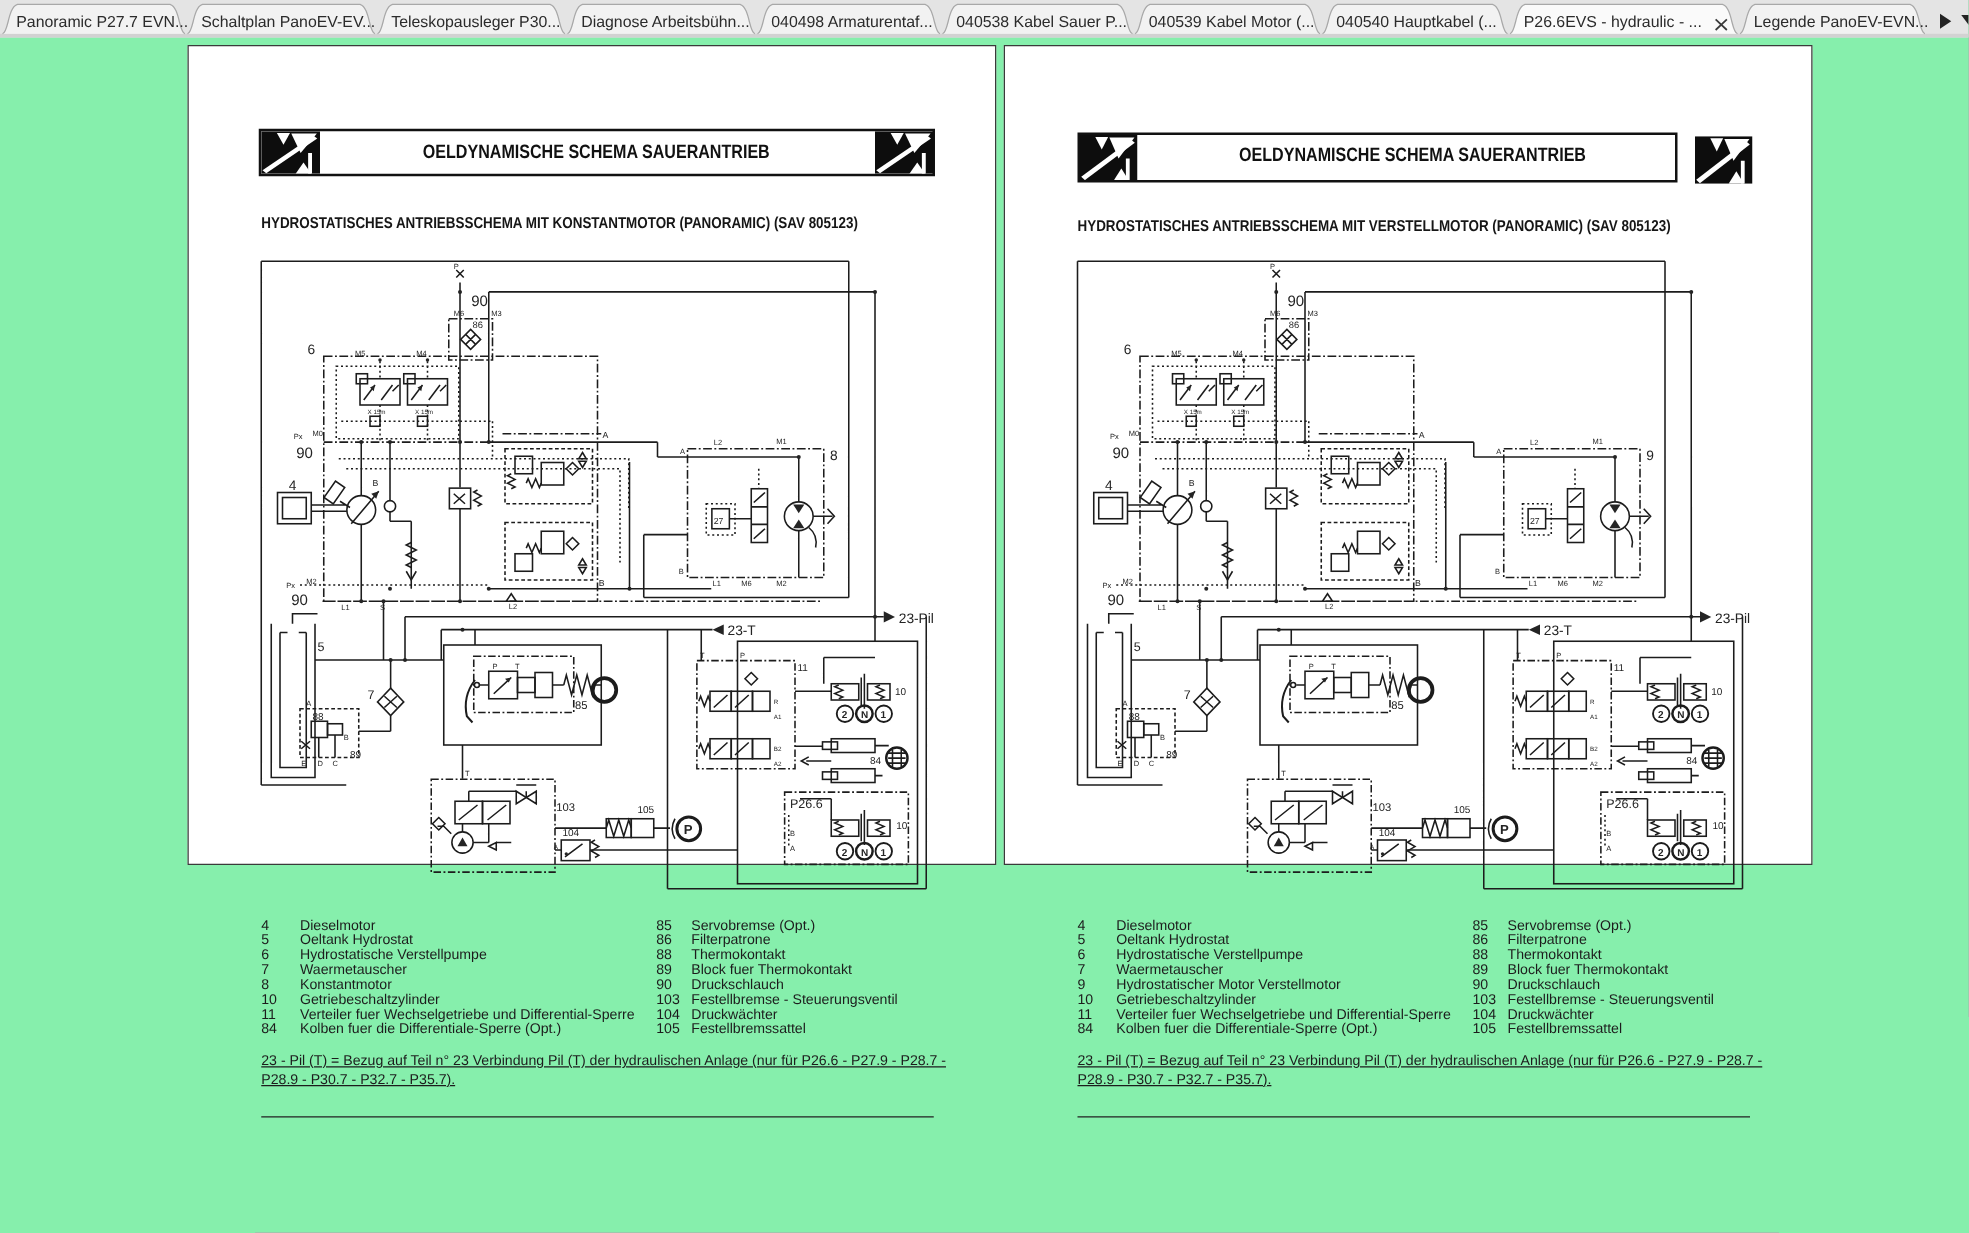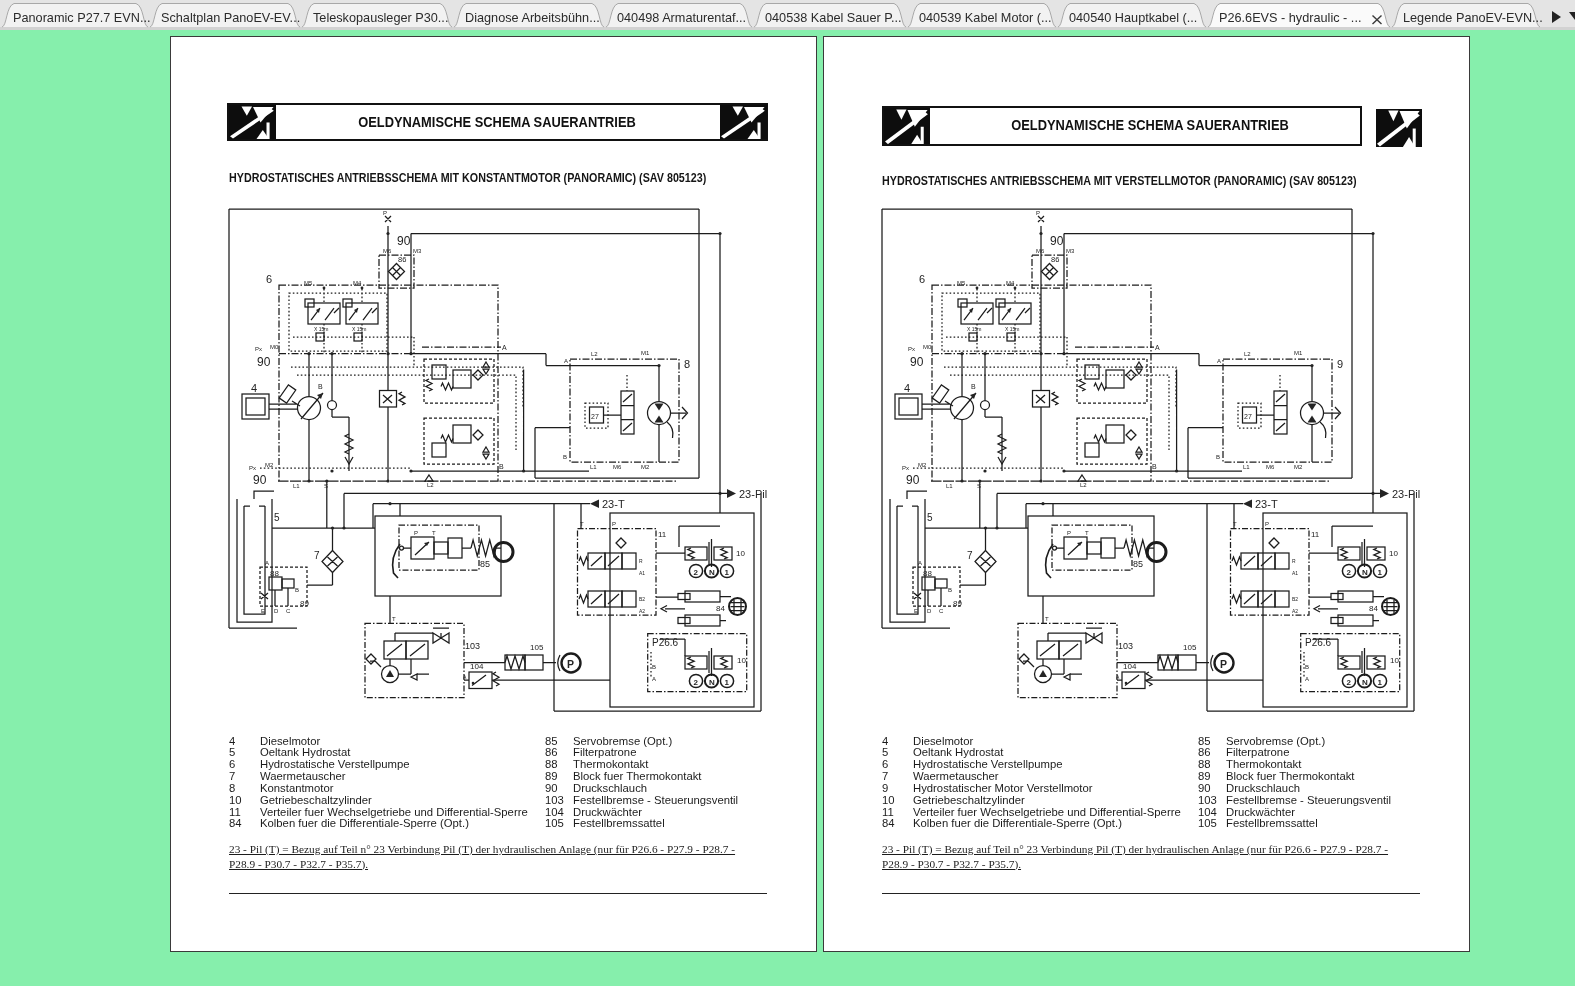--- a/index.html
+++ b/index.html
@@ -1,23 +1,23 @@
 <!DOCTYPE html>
 <html><head><meta charset="utf-8"><style>
 html,body{margin:0;padding:0;background:#ababab;font-family:"Liberation Sans",sans-serif;}
 #app{position:relative;width:1575px;height:986px;background:#86efac;overflow:hidden;}
 #tabbar{position:absolute;left:0;top:0;}
-.page{position:absolute;top:36px;width:647px;height:916px;background:#fff;border:1px solid #3a3a3a;box-sizing:border-box;margin-left:20px;}
+.page{position:absolute;top:36px;width:647px;height:656px;background:#fff;border:1px solid #3a3a3a;box-sizing:border-box;}
 #pgL{left:150px;} #pgR{left:803px;}
 .tbox{position:absolute;border:2px solid #111;box-sizing:border-box;}
 .title{position:absolute;font-size:15.5px;font-weight:bold;color:#111;white-space:nowrap;transform:scaleX(0.83);transform-origin:50% 50%;}
 .subt{position:absolute;font-size:12.6px;font-weight:bold;color:#161616;white-space:nowrap;transform:scaleX(0.852);transform-origin:0 50%;}
 .lg{position:absolute;}
 .leg{position:absolute;font-size:11.3px;color:#1c1c1c;line-height:11.85px;white-space:pre;}
-.note{position:absolute;font-size:11.3px;color:#1c1c1c;line-height:14.5px;text-decoration:underline;white-space:nowrap;font-family:Liberation Serif, serif;}
+.note{position:absolute;font-size:11.3px;color:#1c1c1c;line-height:14.5px;text-decoration:underline;white-space:nowrap;}
 .rule{position:absolute;height:1px;background:#222;}
 #toolbar{position:absolute;left:0;top:992px;width:1344px;height:30px;background:#f1f1f1;border-top:1px solid #cfcfcf;box-sizing:border-box;}
 .dsvg{position:absolute;left:0;top:170px;}
 </style></head>
 <body>
 <svg width="0" height="0" style="position:absolute">
 <defs>
 <g id="logo">
  <rect x="0" y="0" width="47" height="36" fill="#0d0d0d"></rect>
  <polygon points="12.5,1.5 23,1.5 17.8,11.5" fill="#fff"></polygon>

